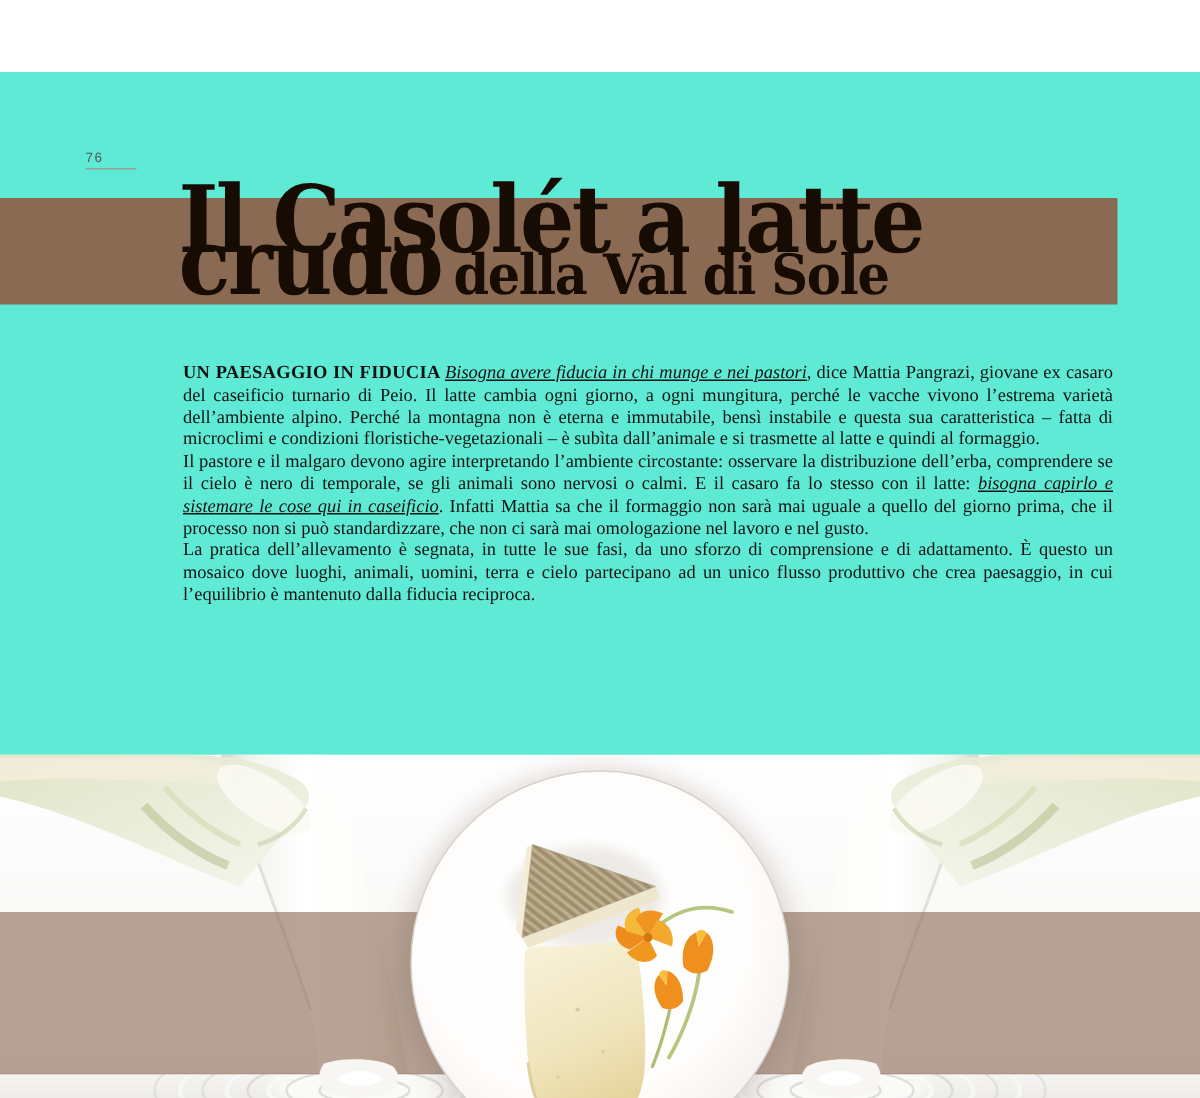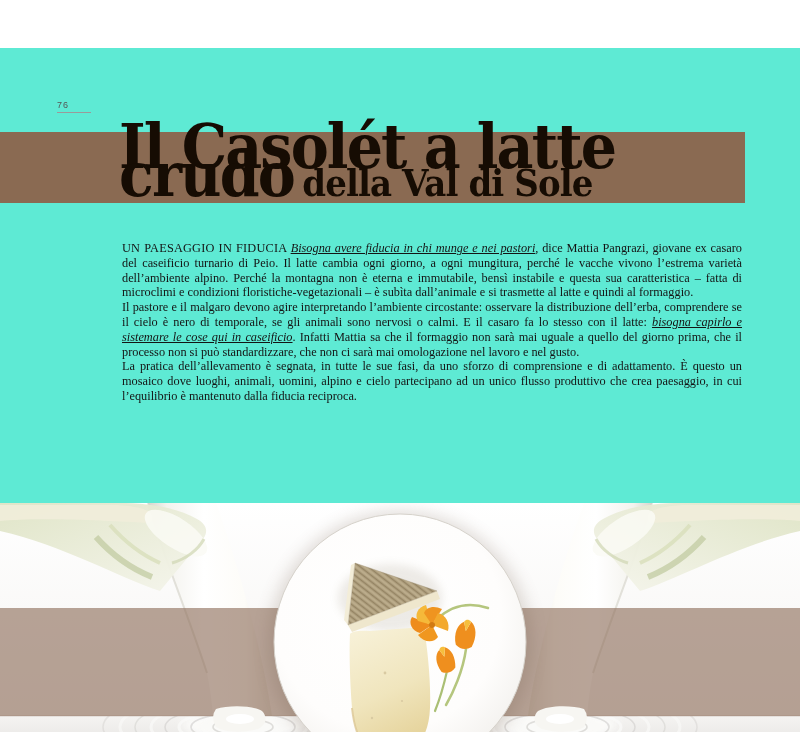--- a/index.html
+++ b/index.html
@@ -17,21 +17,21 @@
           font-family:"DejaVu Serif",serif;font-weight:bold;font-size:62px;line-height:1;
           letter-spacing:-2px;color:#160c03;transform:scaleX(.92);transform-origin:left top;}
   .title2{position:absolute;left:119px;top:96px;white-space:nowrap;
           font-family:"DejaVu Serif",serif;font-weight:bold;font-size:62px;line-height:1;
           letter-spacing:-2px;color:#160c03;transform:scaleX(.92);transform-origin:left top;}
   .title2 .small{font-size:37px;letter-spacing:-1px;margin-left:9px;}
 
   .bodytext{position:absolute;left:122px;top:193px;width:620px;
             font-size:12.3px;line-height:14.8px;text-align:justify;color:#141414;}
   .bodytext p{margin:0;}
-  .run-bold{font-weight:normal;letter-spacing:.2px;}
+  .run-bold{font-weight:bold;letter-spacing:.2px;}
   .run-italic{font-style:italic;text-decoration:underline;}
 
   .photo{position:absolute;left:0;top:455px;width:800px;height:277px;}
   .photo svg{display:block;}
 </style>
 </head>
 <body>
 
 <div class="page">
 
@@ -42,21 +42,21 @@
   <div class="banner"></div>
 
   <div class="title1">Il Casolét a latte</div>
   <div class="title2">
     <span>crudo</span><span class="small">della Val di Sole</span>
   </div>
 
   <div class="bodytext">
     <p><span class="run-bold">UN PAESAGGIO IN FIDUCIA </span><span class="run-italic">Bisogna avere fiducia in chi munge e nei pastori</span><span class="run-normal">, dice Mattia Pangrazi, giovane ex casaro del caseificio turnario di Peio. Il latte cambia ogni giorno, a ogni mungitura, perché le vacche vivono l’estrema varietà dell’ambiente alpino. Perché la montagna non è eterna e immutabile, bensì instabile e questa sua caratteristica – fatta di microclimi e condizioni floristiche-vegetazionali – è subìta dall’animale e si trasmette al latte e quindi al formaggio.</span></p>
     <p><span class="run-normal">Il pastore e il malgaro devono agire interpretando l’ambiente circostante: osservare la distribuzione dell’erba, comprendere se il cielo è nero di temporale, se gli animali sono nervosi o calmi. E il casaro fa lo stesso con il latte: </span><span class="run-italic">bisogna capirlo e sistemare le cose qui in caseificio</span><span class="run-normal">. Infatti Mattia sa che il formaggio non sarà mai uguale a quello del giorno prima, che il processo non si può standardizzare, che non ci sarà mai omologazione nel lavoro e nel gusto.</span></p>
-    <p><span class="run-normal">La pratica dell’allevamento è segnata, in tutte le sue fasi, da uno sforzo di comprensione e di adattamento. È questo un mosaico dove luoghi, animali, uomini, alpino e cielo partecipano ad un unico flusso produttivo che crea paesaggio, in cui l’equilibrio è mantenuto dalla fiducia reciproca.</span></p>
+    <p><span class="run-normal">La pratica dell’allevamento è segnata, in tutte le sue fasi, da uno sforzo di comprensione e di adattamento. È questo un mosaico dove luoghi, animali, uomini, terra e cielo partecipano ad un unico flusso produttivo che crea paesaggio, in cui l’equilibrio è mantenuto dalla fiducia reciproca.</span></p>
   </div>
 
   <div class="photo">
     <svg width="800" height="277" viewBox="0 0 800 277" xmlns="http://www.w3.org/2000/svg">
       <defs>
         <linearGradient id="bgGrad" x1="0" y1="0" x2="0" y2="1">
           <stop offset="0" stop-color="#ffffff"></stop>
           <stop offset="1" stop-color="#f2f0ed"></stop>
         </linearGradient>
         <linearGradient id="surfGrad" x1="0" y1="0" x2="0" y2="1">

